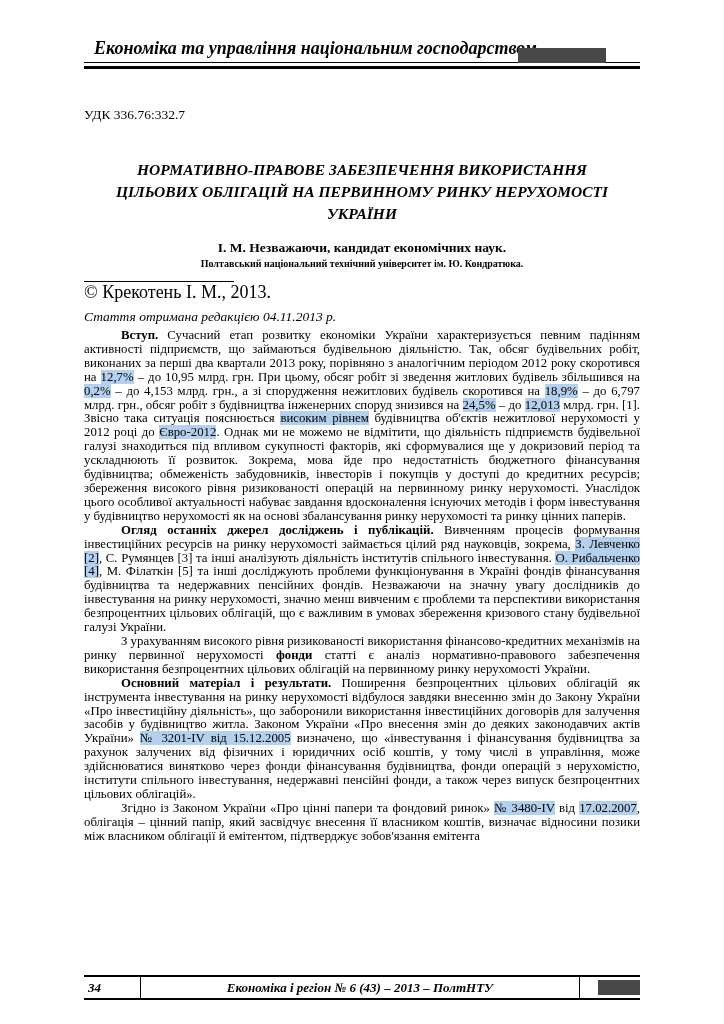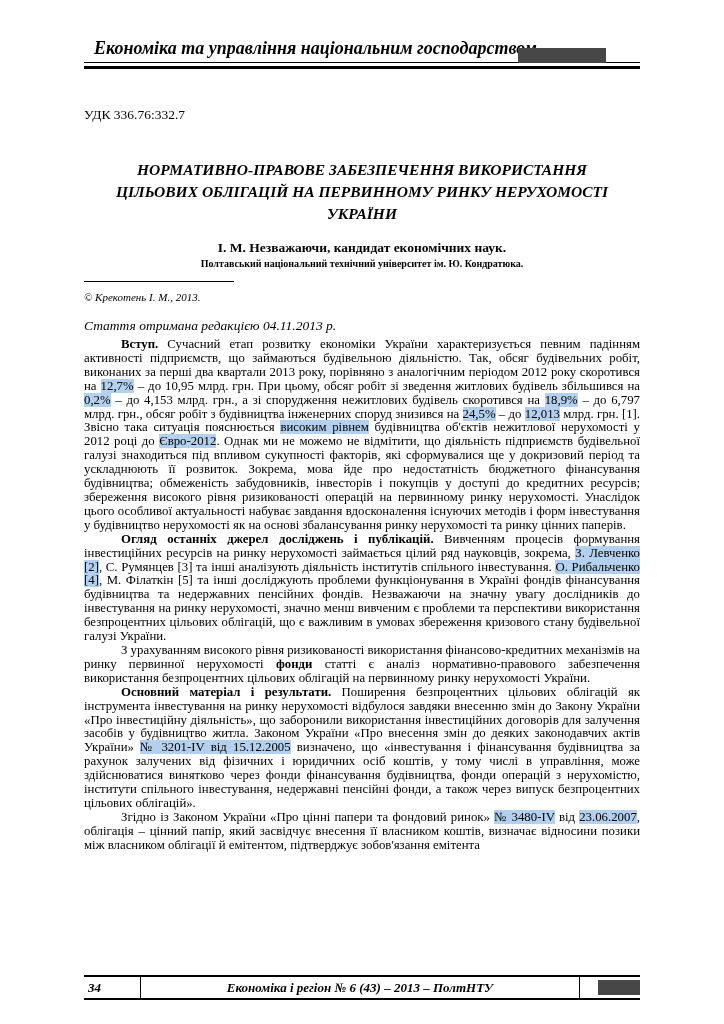--- a/index.html
+++ b/index.html
@@ -28,22 +28,22 @@
   }
   
   .udc{margin-top:38px;font-size:13.5px;}
   .title{
     margin:36px auto 0 auto;max-width:500px;
     text-align:center;font-weight:bold;font-size:15.5px;line-height:1.42;font-style:italic;
   }
   .authors{margin-top:14px;text-align:center;font-weight:bold;font-size:13.5px;line-height:1.3;}
   .affil{margin-top:2px;text-align:center;font-weight:bold;font-size:10px;}
   .footnote-rule{width:150px;border-top:1.2px solid #000;margin-top:12px;height:0;}
-  .copyright{margin-top:9px;font-style:italic;font-size:11px;}
-  .received{margin-top:15px;font-style:italic;font-size:13.5px;}
+  .copyright{margin-top:0;font-size:18px;}
+  .received{margin-top:6px;font-style:italic;font-size:13.5px;}
   
   .body-text{margin-top:4px;font-size:12.8px;line-height:13.9px;text-align:justify;}
   .body-text p{margin:0;text-indent:37px;}
   .b{font-weight:bold;}
   .hl{background:var(--hl,#b3d1ee);}
   
   .journal-footer{
     position:absolute;left:84px;right:84px;bottom:24px;
     border-top:2.5px solid #000;border-bottom:2.5px solid #000;
     display:flex;align-items:center;
@@ -80,21 +80,21 @@
   <div class="footnote-rule"></div>
   <div class="copyright">© Крекотень І. М., 2013.</div>
 
   <div class="received">Стаття отримана редакцією 04.11.2013 р.</div>
 
   <main class="body-text">
     <p><span class="b">Вступ.</span><span> Сучасний етап розвитку економіки України характеризується певним падінням активності підприємств, що займаються будівельною діяльністю. Так, обсяг будівельних робіт, виконаних за перші два квартали  2013 року, порівняно з аналогічним періодом 2012 року скоротився на </span><span class="hl">12,7%</span><span> – до 10,95 млрд. грн. При цьому, обсяг робіт зі зведення житлових будівель збільшився на </span><span class="hl">0,2%</span><span> – до 4,153 млрд. грн., а зі спорудження нежитлових будівель скоротився на </span><span class="hl">18,9%</span><span> – до 6,797 млрд. грн., обсяг робіт з будівництва інженерних споруд знизився на </span><span class="hl">24,5%</span><span> – до </span><span class="hl">12,013</span><span> млрд. грн. [1]. Звісно така ситуація пояснюється </span><span class="hl">високим рівнем</span><span> будівництва об'єктів нежитлової нерухомості у 2012 році до </span><span class="hl">Євро-2012</span><span>. Однак ми не можемо не відмітити, що діяльність підприємств будівельної галузі знаходиться під впливом сукупності факторів, які сформувалися ще у докризовий період та ускладнюють її розвиток. Зокрема, мова йде про недостатність бюджетного фінансування будівництва; обмеженість забудовників, інвесторів і покупців у доступі до кредитних ресурсів; збереження високого рівня ризикованості операцій на первинному ринку нерухомості. Унаслідок цього особливої актуальності набуває завдання вдосконалення існуючих методів і форм інвестування у будівництво нерухомості як на основі збалансування ринку нерухомості та ринку цінних паперів.</span></p>
     <p><span class="b">Огляд останніх джерел досліджень і публікацій.</span><span> Вивченням процесів формування інвестиційних ресурсів на ринку нерухомості займається цілий ряд науковців, зокрема, </span><span class="hl">З. Левченко [2]</span><span>, С. Румянцев [3] та інші аналізують діяльність інститутів спільного інвестування. </span><span class="hl">О. Рибальченко [4]</span><span>, М. Філаткін [5] та інші досліджують проблеми функціонування в Україні фондів фінансування будівництва та недержавних пенсійних фондів. Незважаючи на значну увагу дослідників до інвестування на ринку нерухомості, значно менш вивченим є проблеми та перспективи використання безпроцентних цільових облігацій, що є важливим в умовах збереження кризового стану будівельної галузі України.</span></p>
     <p><span>З урахуванням високого рівня ризикованості використання фінансово-кредитних механізмів на ринку первинної нерухомості </span><span class="b">фонди</span><span> статті є аналіз нормативно-правового забезпечення використання безпроцентних цільових облігацій на первинному ринку нерухомості України.</span></p>
     <p><span class="b">Основний матеріал і результати.</span><span> Поширення безпроцентних цільових облігацій як інструмента інвестування на ринку нерухомості відбулося завдяки внесенню змін до Закону України «Про інвестиційну діяльність», що заборонили використання інвестиційних договорів для залучення засобів у будівництво житла. Законом України «Про внесення змін до деяких законодавчих актів України» </span><span class="hl">№ 3201-IV від 15.12.2005</span><span> визначено, що «інвестування і фінансування будівництва за рахунок залучених від фізичних і юридичних осіб коштів, у тому числі в управління, може здійснюватися винятково через фонди фінансування будівництва, фонди операцій з нерухомістю, інститути спільного інвестування, недержавні пенсійні фонди, а також через випуск безпроцентних цільових облігацій».</span></p>
-    <p><span>Згідно із Законом України «Про цінні папери та фондовий ринок» </span><span class="hl">№ 3480-IV</span><span> від </span><span class="hl">23.06.2007</span><span>, облігація – цінний папір, який засвідчує внесення її власником коштів, визначає відносини позики між власником облігації й емітентом, підтверджує зобов'язання емітента</span></p>
+    <p><span>Згідно із Законом України «Про цінні папери та фондовий ринок» </span><span class="hl">№ 3480-IV</span><span> від </span><span class="hl">17.02.2007</span><span>, облігація – цінний папір, який засвідчує внесення її власником коштів, визначає відносини позики між власником облігації й емітентом, підтверджує зобов'язання емітента</span></p>
   </main>
 
   <footer class="journal-footer">
     <span class="pg">34</span>
     <span class="ref">Економіка і регіон № 6 (43) – 2013 – ПолтНТУ</span>
     <span class="fbox"></span>
   </footer>
 
 </div>
 

